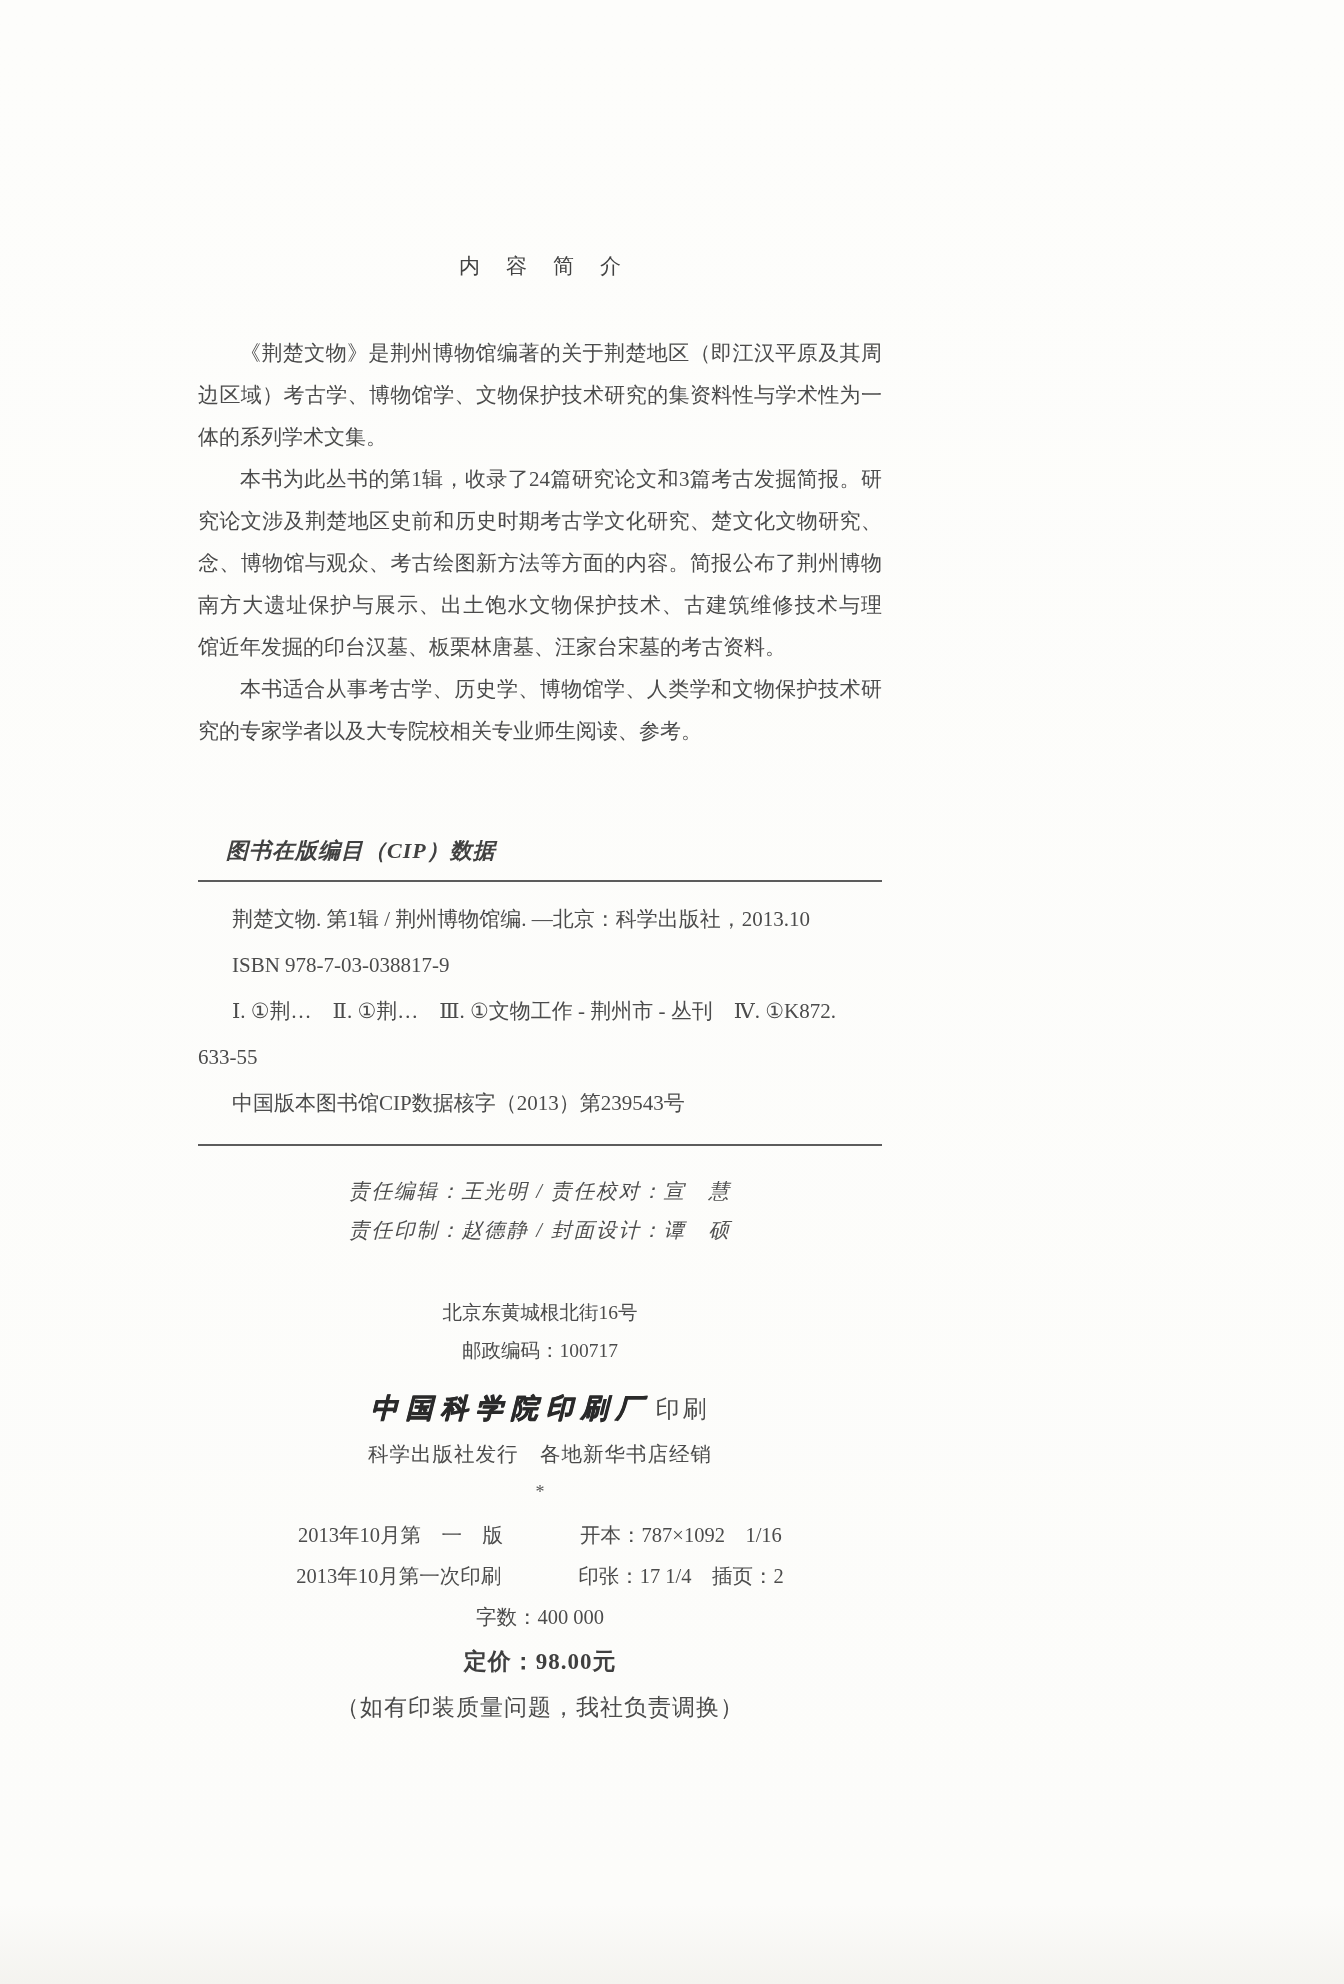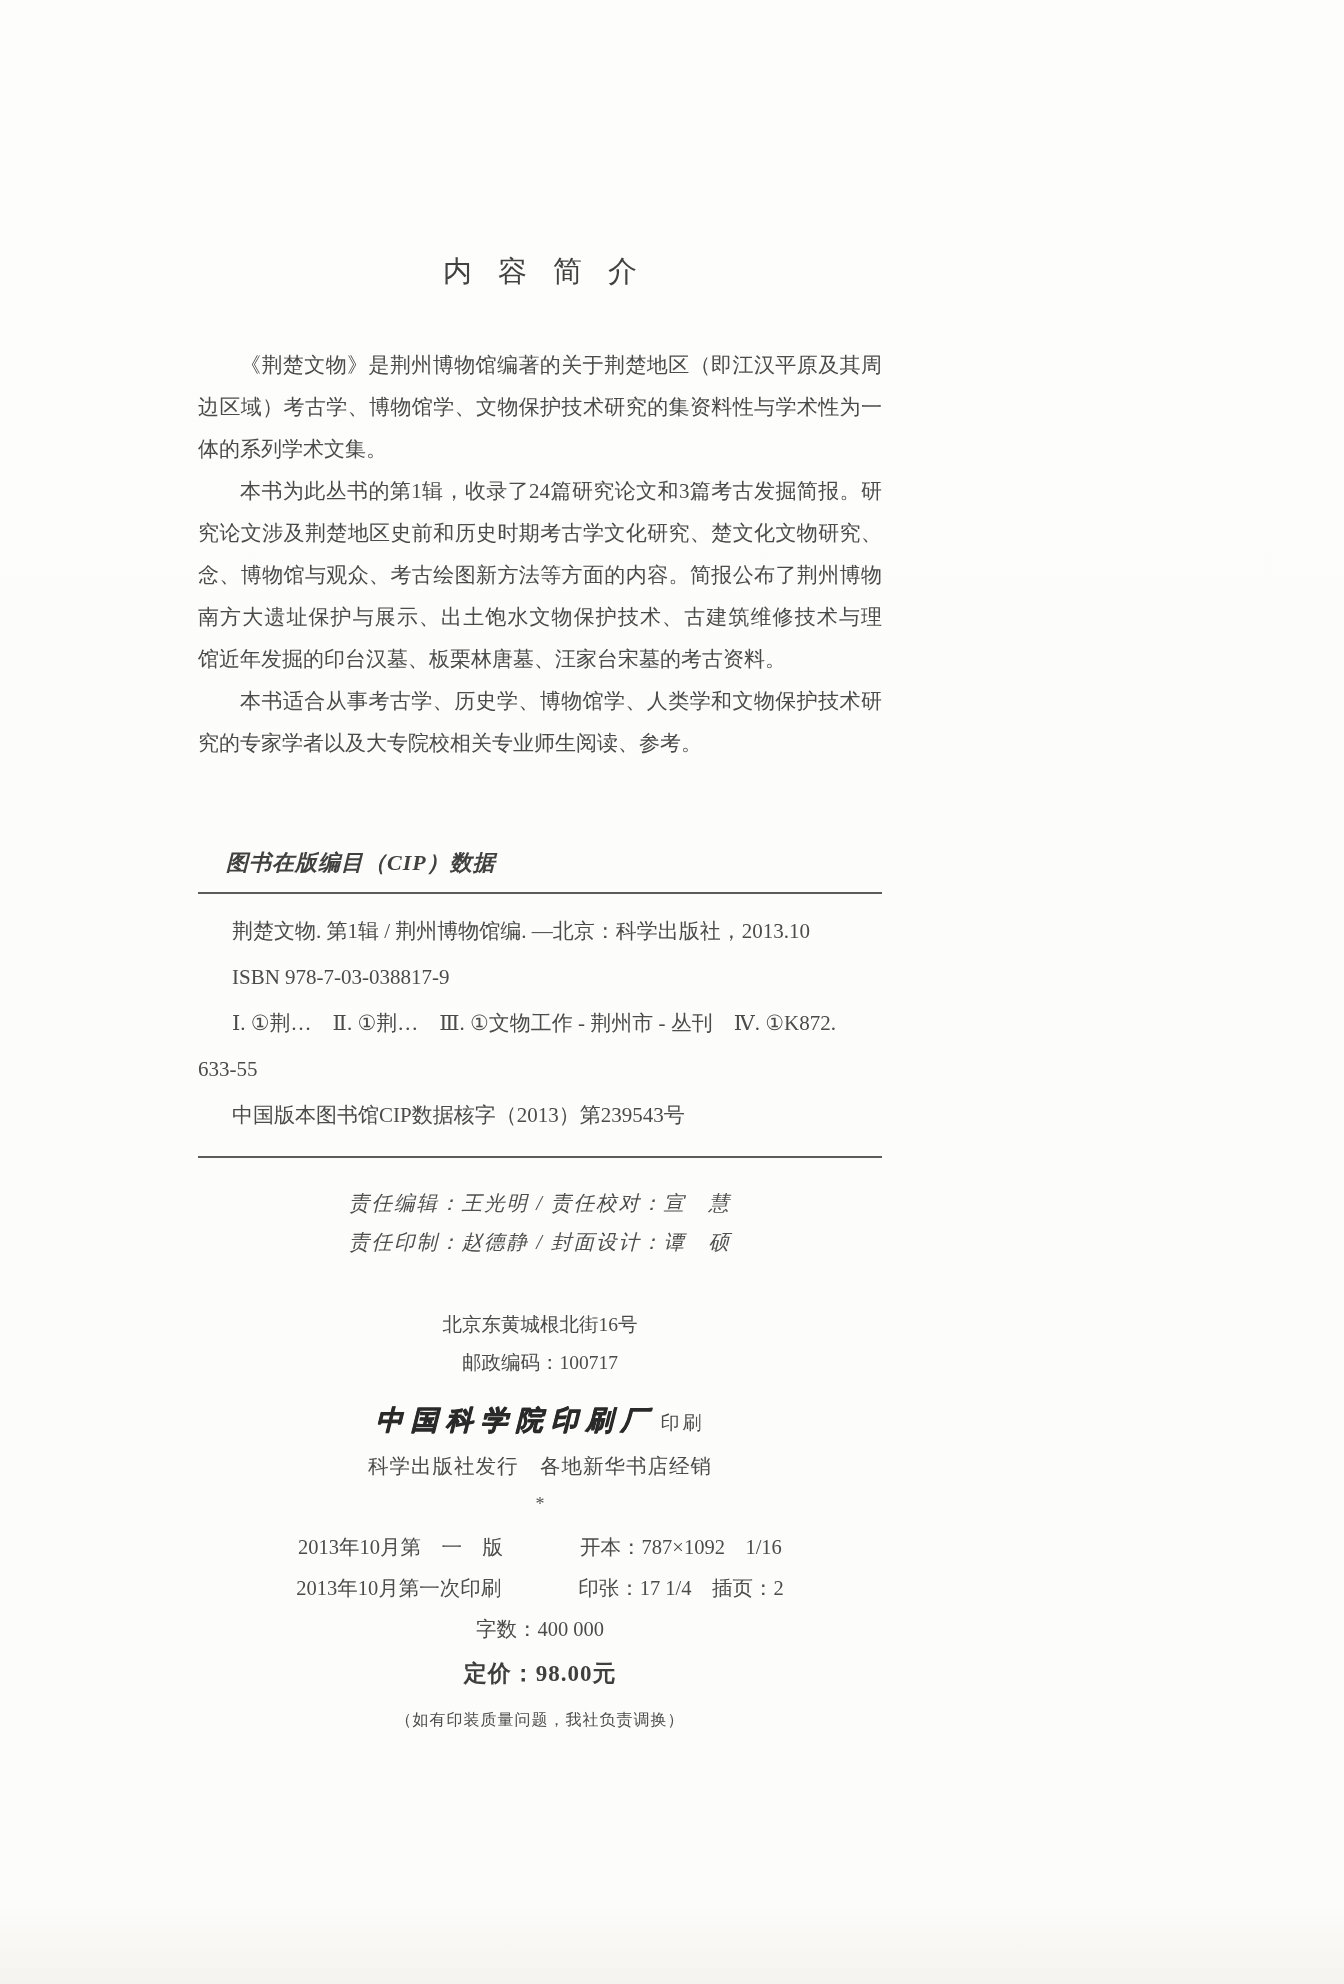--- a/index.html
+++ b/index.html
@@ -15,21 +15,21 @@
     position: absolute; inset: 0;
     background: linear-gradient(180deg, #fdfdfb 0%, #fcfcfa 96%, #f4f3ef 100%);
   }
   .content {
     position: absolute;
     left: 198px; top: 252px;
     width: 684px;
   }
   .intro-title {
     text-align: center;
-    font-size: 29px;
+    font-size: 21px;
     letter-spacing: 26px;
     padding-left: 26px; 
     color: #424242;
     margin-bottom: 52px;
     white-space: nowrap;
   }
   .body-lines { font-size: 21px; color: #4b4b4b; }
   .bline { line-height: 42px; height: 42px; white-space: nowrap; }
   .jline { text-align: justify; text-align-last: justify; white-space: normal; }
   .indent { text-indent: 2em; }
@@ -71,38 +71,38 @@
   .printer-name {
     font-size: 27px;
     font-weight: bold;
     font-style: italic;
     letter-spacing: 8px;
     color: #2a2a2a;
     text-shadow: 0.7px 0 0 #2a2a2a, 0 0.5px 0 #2a2a2a;
     font-family: "DejaVu Serif", serif;
   }
   .printer-line { margin-top: 16px; line-height: 44px; }
-  .printer-suffix { font-size: 19px; letter-spacing: 3px; font-style: normal; font-weight: normal; text-shadow: none; color: #4b4b4b; }
+  .printer-suffix { font-size: 24px; letter-spacing: 3px; font-style: normal; font-weight: normal; text-shadow: none; color: #4b4b4b; }
   .dist-line { font-size: 20.5px; line-height: 42px; letter-spacing: 1px; }
   .star { font-size: 18px; line-height: 34px; color: #555; }
 
   .colophon { margin-top: 6px; text-align: center; color: #4b4b4b; }
   .two-col {
     display: flex;
     justify-content: center;
     gap: 44px;
     font-size: 20.5px;
     line-height: 41px;
     white-space: nowrap;
   }
   .two-col .left { min-width: 238px; text-align: left; }
   .two-col .right { text-align: center; }
   .word-count { font-size: 20.5px; line-height: 40px; }
   .price-line { font-size: 23px; font-weight: bold; color: #3f3f3f; line-height: 46px; margin-top: 2px; letter-spacing: 1px; }
-  .notice-line { font-size: 16px; line-height: 46px; letter-spacing: 1px; }
+  .notice-line { font-size: 23px; line-height: 46px; letter-spacing: 1px; }
 </style>
 </head>
 <body>
 
 <div class="page">
   <div class="content">
 
     <div class="intro-title">内容简介</div>
 
     <div class="body-lines">

